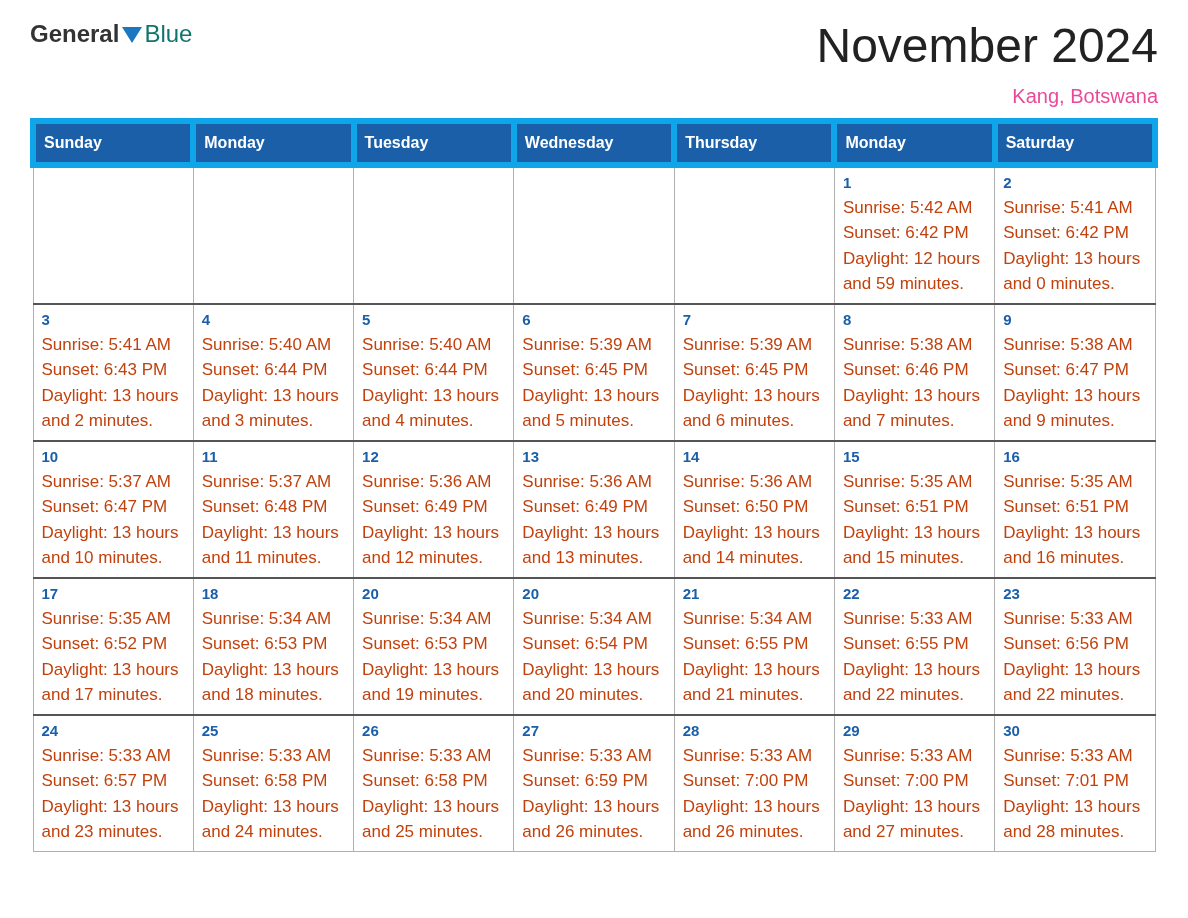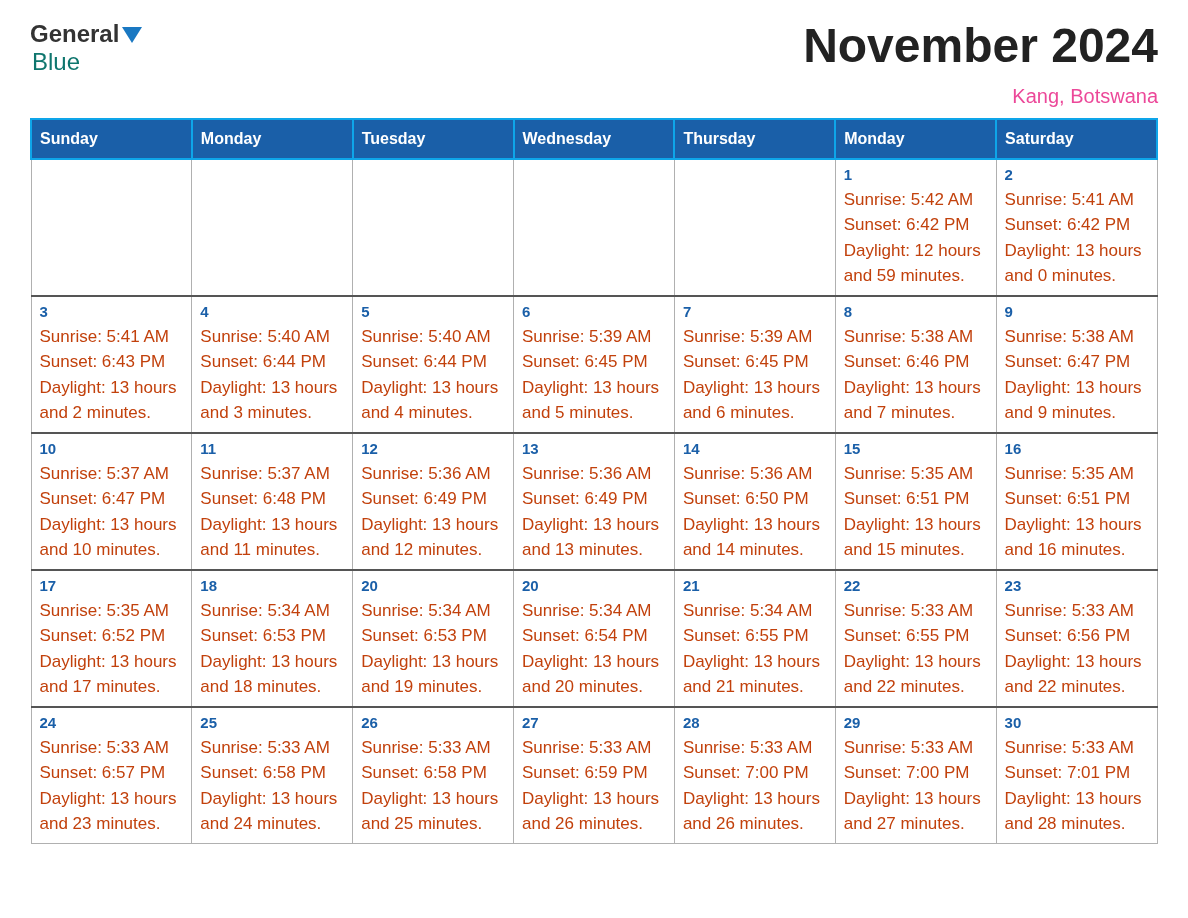--- a/index.html
+++ b/index.html
@@ -14,42 +14,42 @@
       display: flex;
       align-items: flex-start;
       justify-content: space-between;
       margin-bottom: 10px;
     }
     .title-block {
       text-align: right;
     }
     .main-title {
       font-size: 48px;
-      font-weight: bold;
+      font-weight: normal;
       color: #222;
       line-height: 1.1;
     }
     .subtitle {
       font-size: 20px;
       color: #ec4899;
       margin-top: 12px;
     }
     .calendar {
       width: 100%;
       border-collapse: collapse;
       margin-top: 10px;
     }
     .calendar thead tr th {
       background-color: #1a5fa8;
       color: #fff;
       font-size: 16px;
       font-weight: bold;
       padding: 10px 8px;
       text-align: left;
-      border: 2px solid #0ea5e9;
+      border: 6px solid #0ea5e9;
     }
     .calendar tbody tr td {
       vertical-align: top;
       padding: 6px 8px;
       border: 1px solid #b0b0b0;
       width: 14.28%;
       font-size: 12.5px;
       color: #333;
       min-height: 100px;
     }
@@ -66,21 +66,20 @@
     .day-detail {
       font-size: 17px;
       color: #c2410c;
       line-height: 1.5;
     }
     .row-separator td {
       border-top: 2px solid #555 !important;
     }
     .logo-wrapper {
       display: flex;
-      flex-direction: column;
       align-items: flex-start;
     }
     .logo-line1 {
       display: flex;
       align-items: center;
     }
     .logo-triangle {
       display: inline-block;
       width: 0;
       height: 0;

